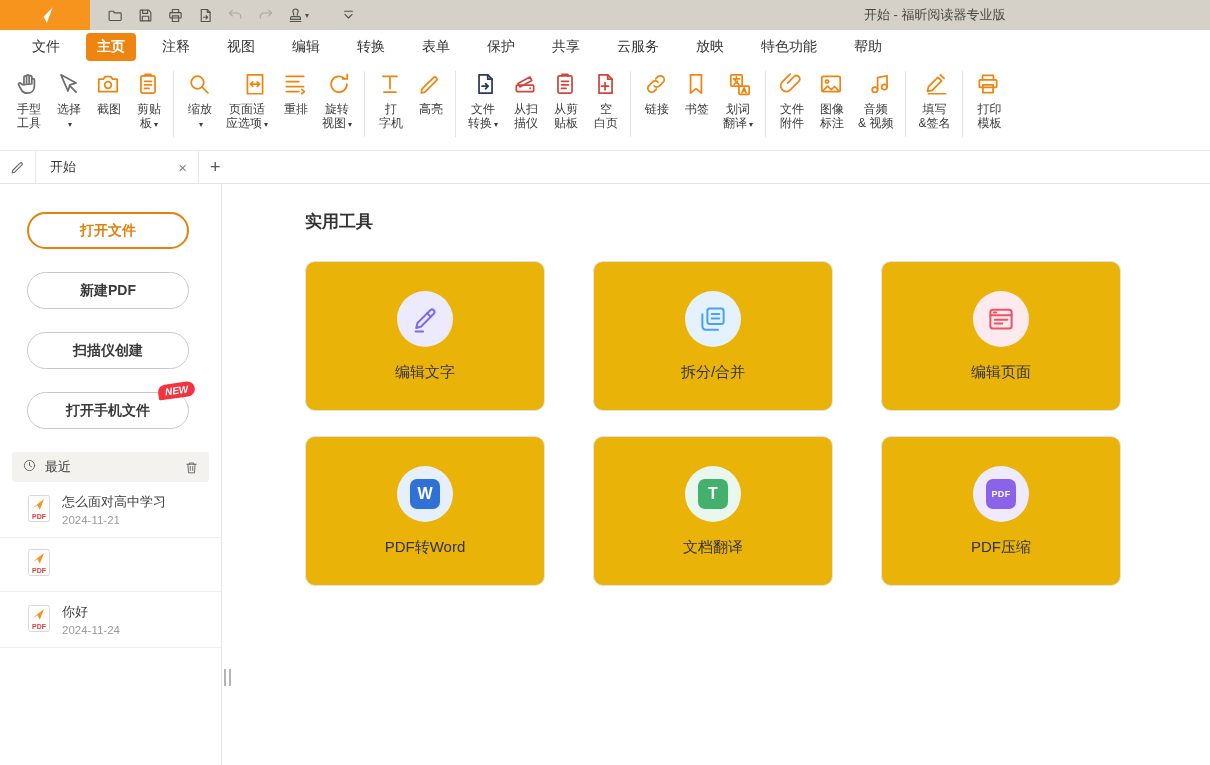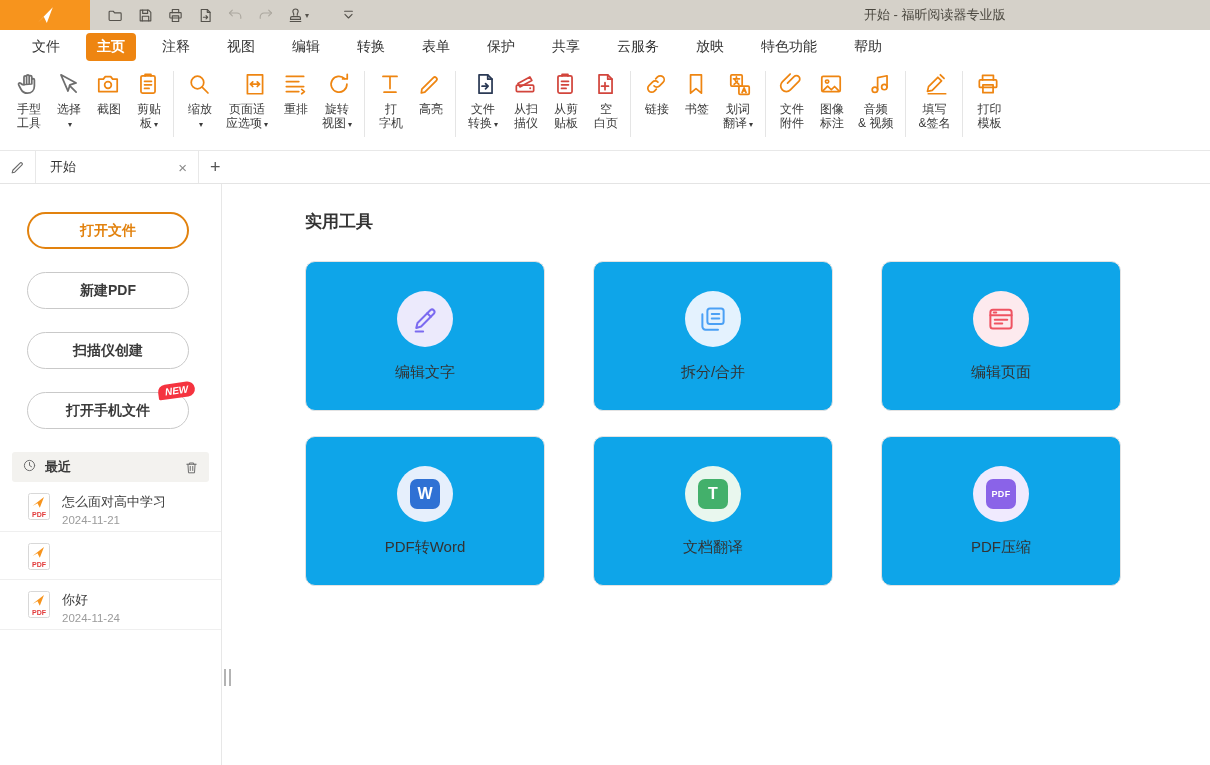--- a/index.html
+++ b/index.html
@@ -34,31 +34,31 @@
   .tab-add{font-size:18px;color:#555;padding:0 11px;cursor:pointer}
   
   .content{display:flex;height:581px}
   .sidebar{width:222px;flex-shrink:0;border-right:1px solid #e7e7e7;padding-top:28px}
   .side-btn{width:162px;height:37px;margin:0 0 23px 27px;border:1px solid #c9c9c9;border-radius:19px;
     display:flex;align-items:center;justify-content:center;font-size:14px;font-weight:600;color:#3a3a3a;position:relative;cursor:pointer;background:#fff}
   .side-btn.primary{border:2px solid #e2820e;color:#e2820e}
   .new-badge{position:absolute;top:-10px;right:-7px;background:#f5333f;color:#fff;font-size:10px;font-weight:700;font-style:italic;
     padding:2px 7px;border-radius:9px 9px 9px 2px;transform:rotate(-8deg)}
   .recent-header{margin:0 12px;background:#f3f2ef;height:30px;display:flex;align-items:center;padding:0 10px;border-radius:3px;color:#6d6d6d}
-  .recent-header .ttl{font-size:13px;font-weight:700;margin-left:8px;flex:1;color:#3a3a3a}
+  .recent-header .ttl{font-size:13px;font-weight:400;margin-left:8px;flex:1;color:#3a3a3a}
   .recent-header .trash{display:flex;cursor:pointer}
-  .recent-item{display:flex;align-items:flex-start;gap:12px;padding:11px 18px 5px 28px;border-bottom:1px solid #efefef;cursor:pointer}
+  .recent-item{display:flex;align-items:flex-end;gap:12px;padding:11px 18px 11px 28px;border-bottom:1px solid #efefef;cursor:pointer}
   .recent-info{min-width:0}
   .recent-name{font-size:13px;color:#3e3e3e;max-width:150px;white-space:nowrap;overflow:hidden;text-overflow:ellipsis}
   .recent-date{font-size:11.5px;color:#9b9b9b;margin-top:3px}
   .main{flex:1;position:relative;padding:26px 0 0 83px;background:#fff}
   .collapse-handle{position:absolute;left:2px;top:485px;width:7px;height:17px;border-left:2px solid #b3b3b3;border-right:2px solid #b3b3b3;cursor:pointer}
   .heading{font-size:17px;font-weight:600;color:#333}
   .cards{margin-top:28px;display:grid;grid-template-columns:repeat(3,240px);gap:25px 48px}
-  .card{height:150px;border:1px solid #e3e3e3;border-radius:10px;background:#0ea5e9;display:flex;flex-direction:column;align-items:center;justify-content:center;cursor:pointer}
+  .card{height:150px;border:1px solid #e3e3e3;border-radius:10px;background:#eab308;display:flex;flex-direction:column;align-items:center;justify-content:center;cursor:pointer}
   .card-circ{width:56px;height:56px;border-radius:50%;display:flex;align-items:center;justify-content:center}
   .card-label{margin-top:16px;font-size:15px;color:#333}
   .tile{width:30px;height:30px;border-radius:7px;display:flex;align-items:center;justify-content:center;color:#fff;font-weight:700;font-size:16px}
   .tile.small{font-size:9px;letter-spacing:.3px}
 </style>
 </head>
 <body>
 
 <div class="app" data-name="app-window">
 

